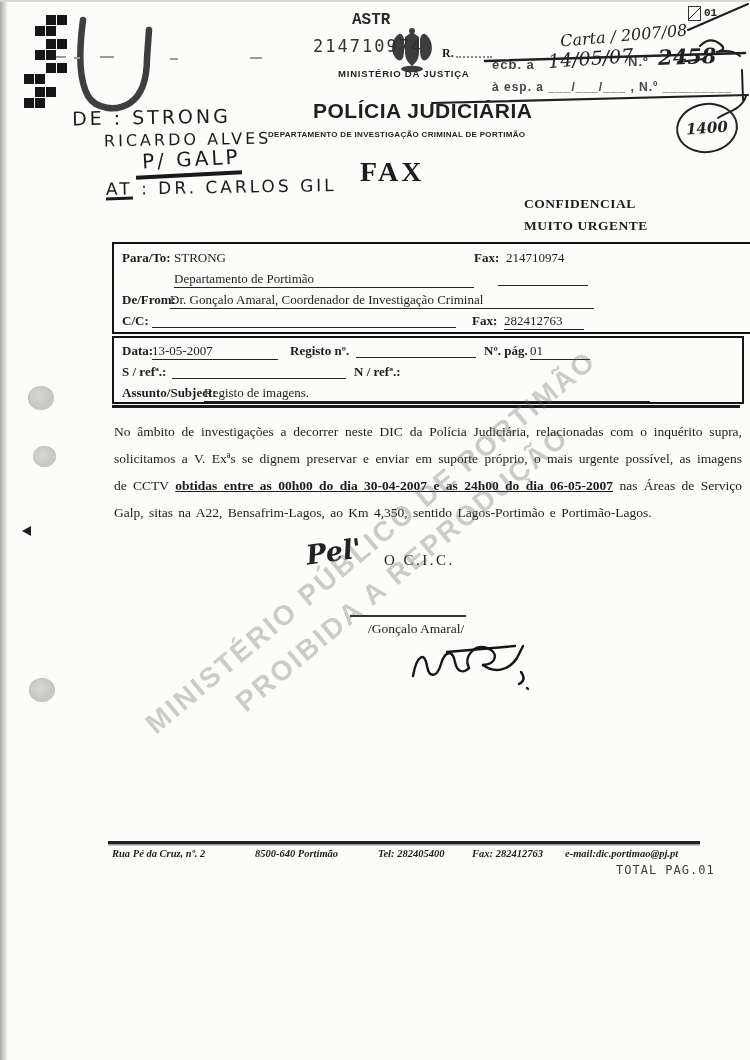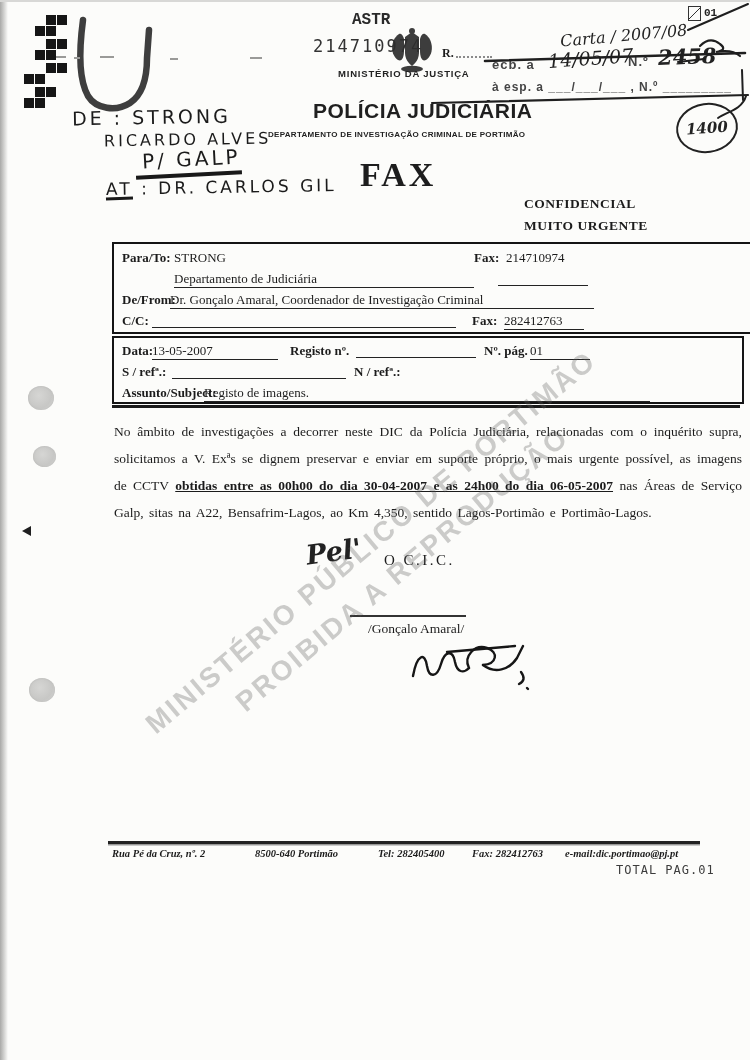--- a/index.html
+++ b/index.html
@@ -119,31 +119,31 @@
     <span class="script b" style="font-size:15px;transform:rotate(4deg);">1400</span>
   </div>
 
   <div class="abs hand" style="left:72px;top:106px;font-size:19px;transform:rotate(-1deg);">DE : STRONG</div>
   <div class="abs hand" style="left:104px;top:130px;font-size:16px;transform:rotate(-1deg);">RICARDO ALVES</div>
   <div class="abs hand" style="left:142px;top:147px;font-size:20px;transform:rotate(-3deg);">P/ GALP</div>
   <div class="abs" style="left:136px;top:173px;width:106px;height:4px;background:#191919;transform:rotate(-3deg);"></div>
   <div class="abs hand" style="left:106px;top:177px;font-size:17px;transform:rotate(-1deg);">AT : DR. CARLOS GIL</div>
   <div class="abs" style="left:106px;top:197px;width:27px;height:3px;background:#191919;transform:rotate(-2deg);"></div>
 
-  <div class="abs serif b" style="left:360px;top:156px;font-size:34px;letter-spacing:3px;color:#1d1d1d;">FAX</div>
+  <div class="abs serif b" style="left:360px;top:156px;font-size:28px;letter-spacing:3px;color:#1d1d1d;">FAX</div>
   <div class="abs serif b" style="left:524px;top:196px;font-size:13.5px;letter-spacing:.5px;">CONFIDENCIAL</div>
   <div class="abs serif b" style="left:524px;top:218px;font-size:13.5px;letter-spacing:.5px;">MUITO URGENTE</div>
 
   <div class="abs box" style="left:112px;top:242px;width:628px;height:88px;padding-left:36px;">
     <span class="abs t-label" style="left:8px;top:6px;">Para/To:</span>
     <span class="abs t-val" style="left:60px;top:6px;">STRONG</span>
     <span class="abs t-label" style="left:360px;top:6px;">Fax:</span>
     <span class="abs t-val" style="left:392px;top:6px;">214710974</span>
 
-    <span class="abs t-val uv" style="left:60px;top:27px;min-width:300px;font-weight:normal;">Departamento de Judiciária</span>
+    <span class="abs t-val uv" style="left:60px;top:27px;min-width:300px;font-weight:normal;">Departamento de Portimão</span>
     <span class="abs blank" style="left:384px;top:28px;width:90px;"></span>
 
     <span class="abs t-label" style="left:8px;top:48px;">De/From:</span>
     <span class="abs t-val uv" style="left:56px;top:48px;min-width:424px;font-weight:normal;">Dr. Gonçalo Amaral, Coordenador de Investigação Criminal</span>
 
     <span class="abs t-label" style="left:8px;top:69px;">C/C:</span>
     <span class="abs blank" style="left:38px;top:70px;width:304px;"></span>
     <span class="abs t-label" style="left:358px;top:69px;">Fax:</span>
     <span class="abs t-val uv" style="left:390px;top:69px;min-width:80px;">282412763</span>
   </div>

